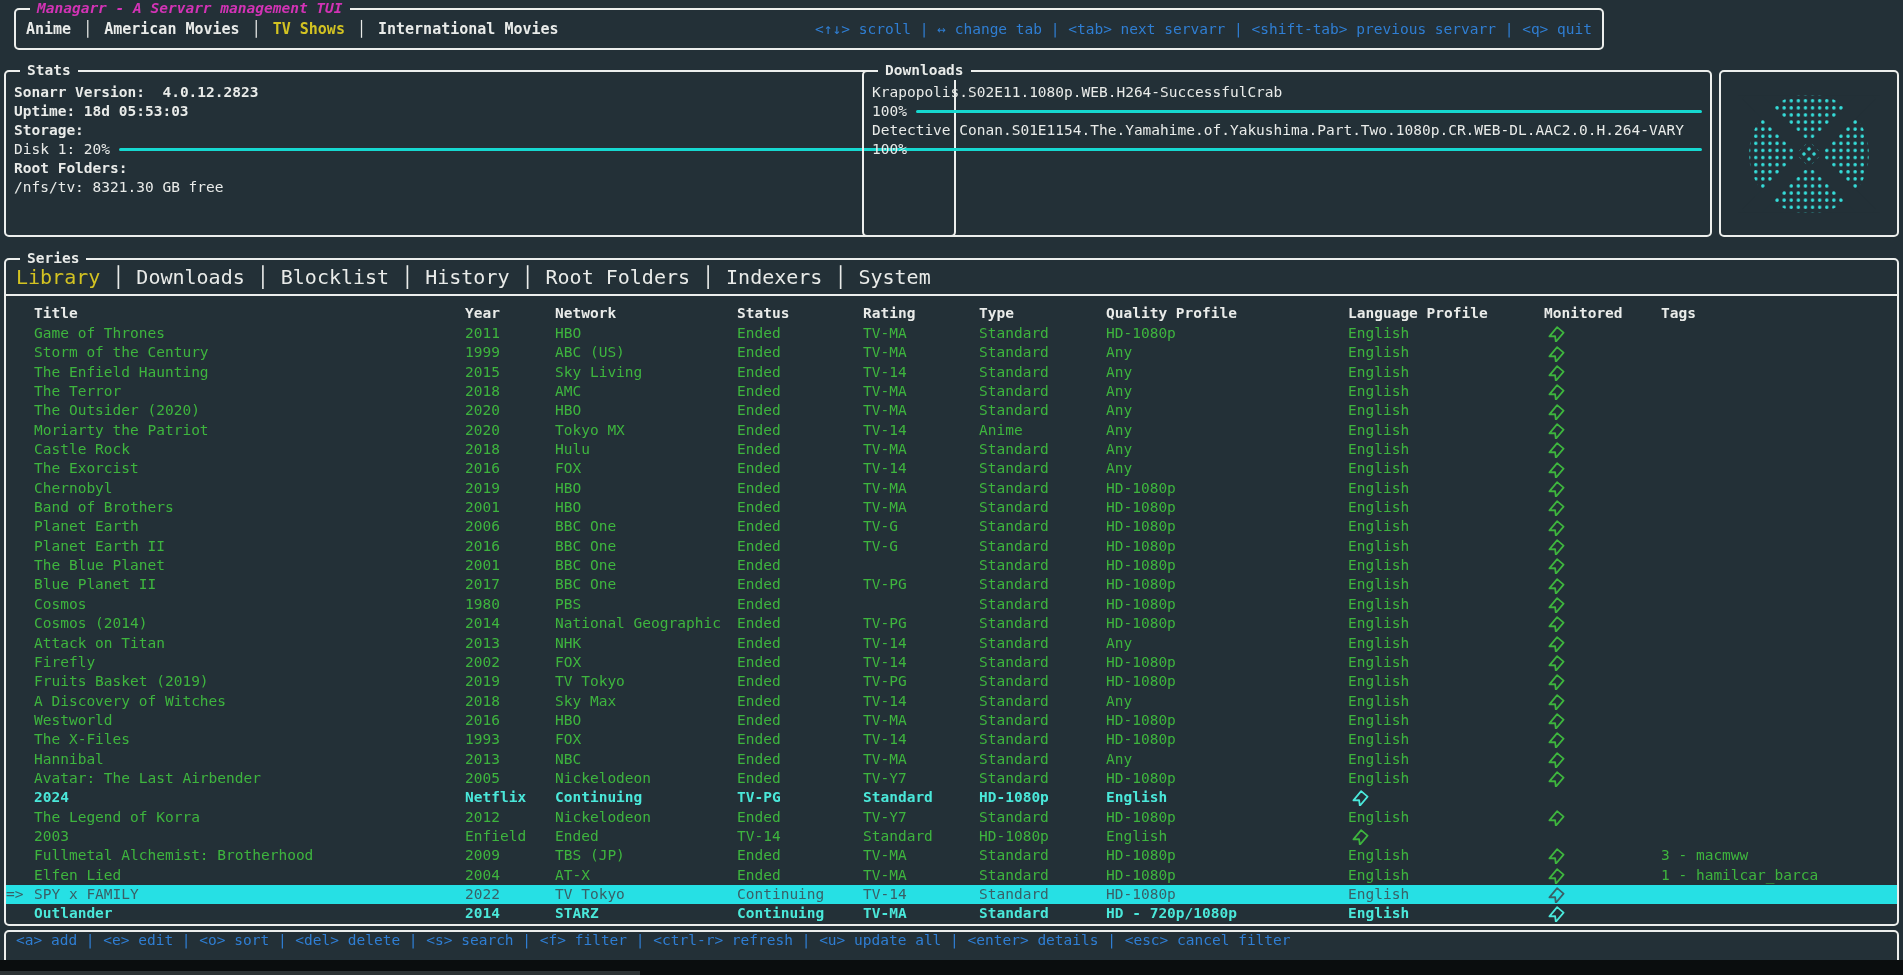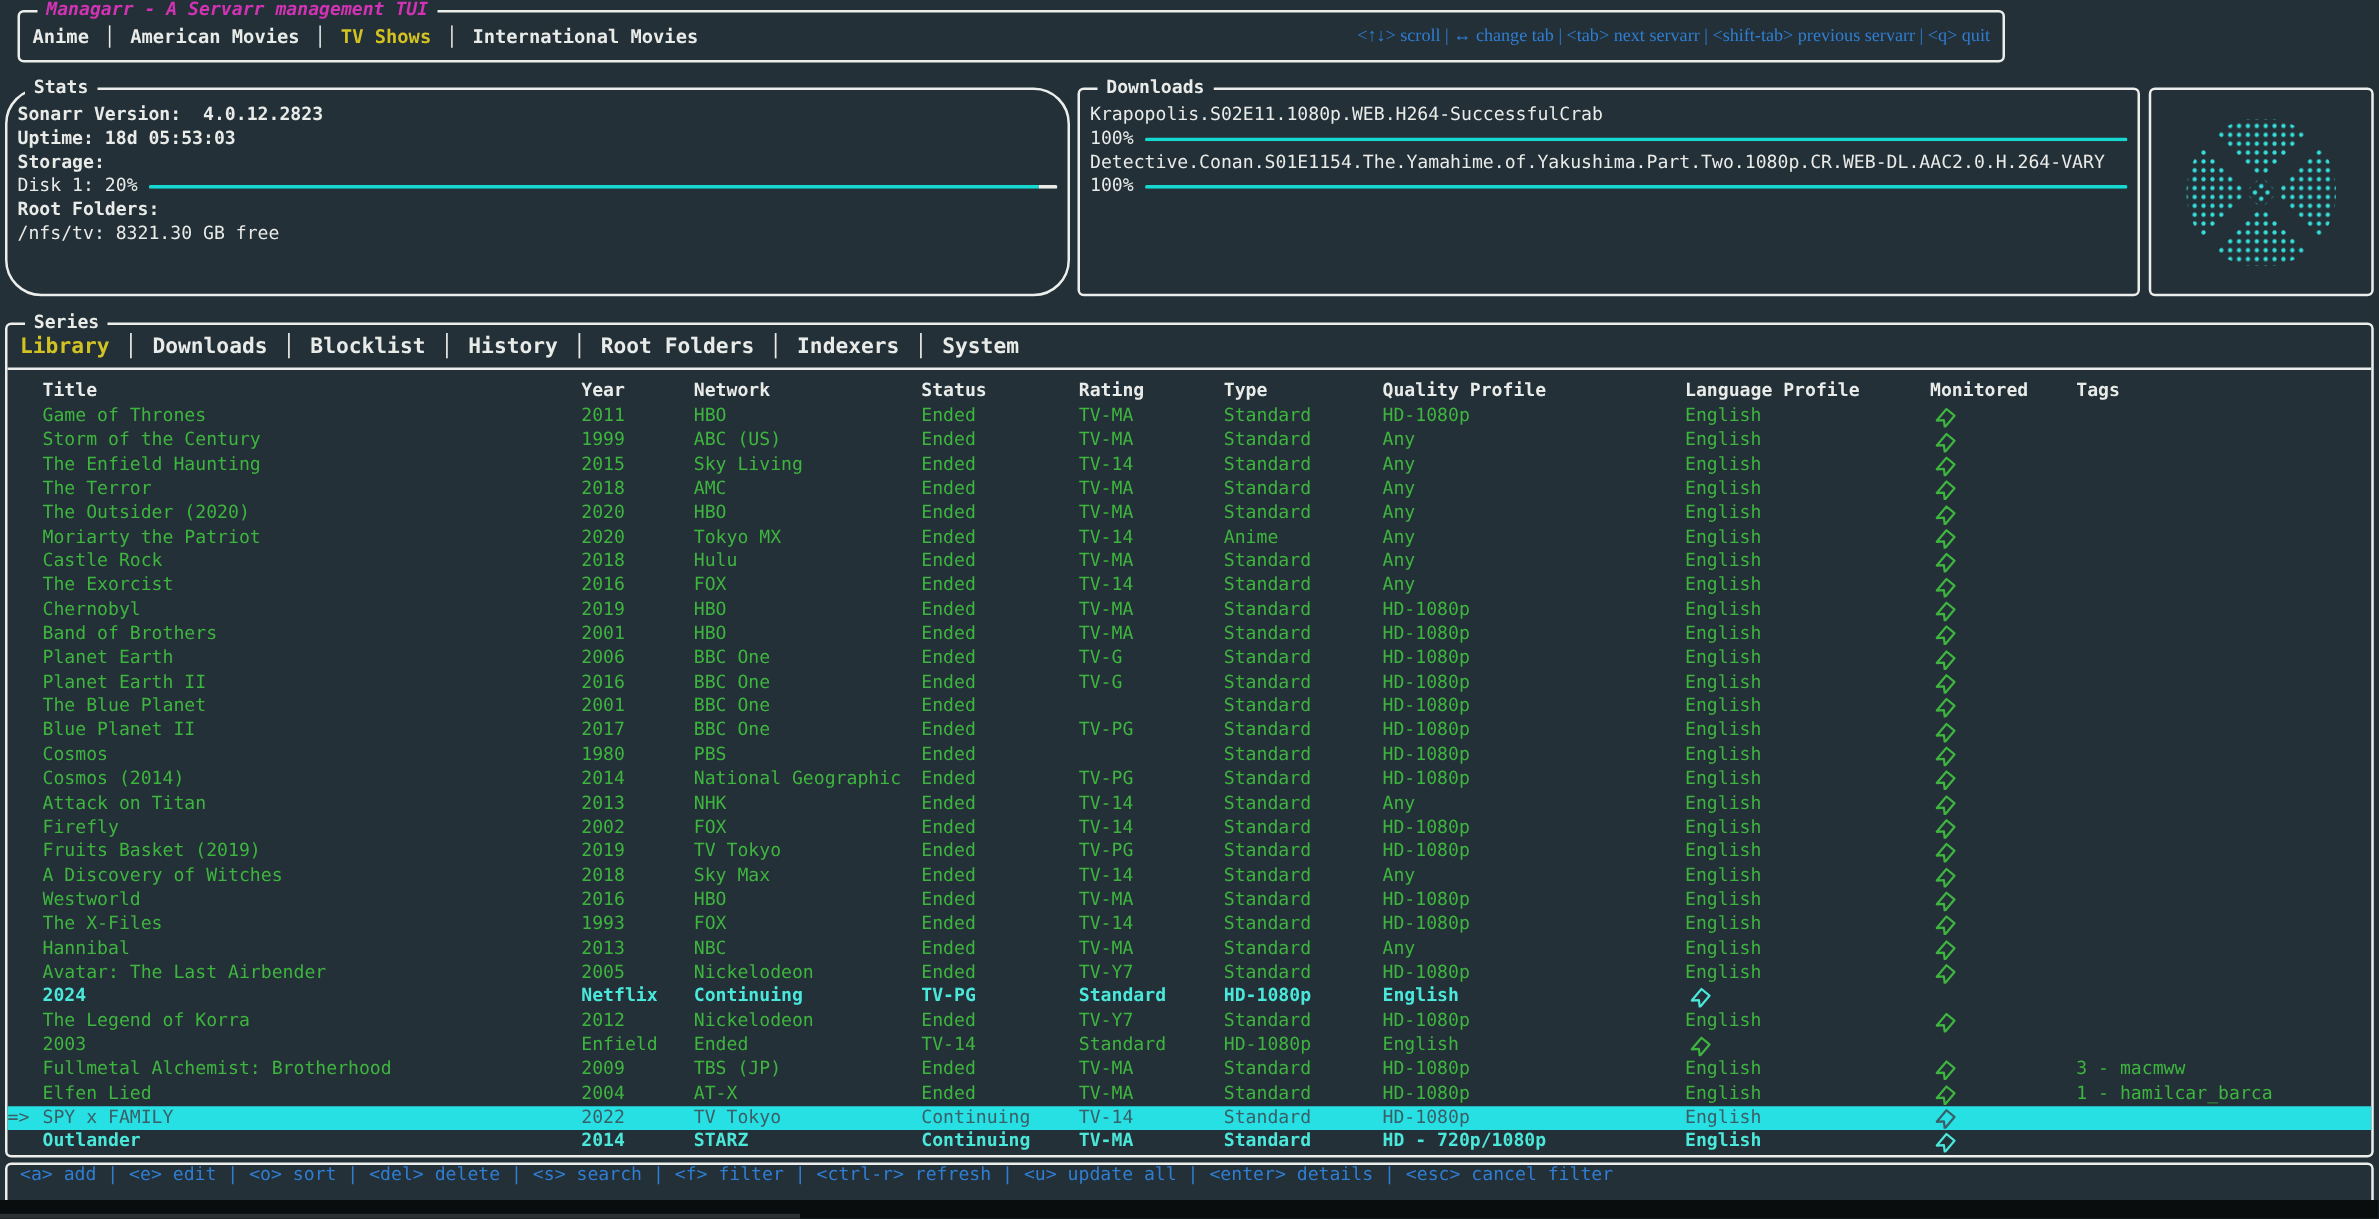--- a/index.html
+++ b/index.html
@@ -25,34 +25,34 @@
     line-height:19px;
     white-space:nowrap;
   }
   
   #top-panel { left:14px; top:8px; width:1590px; height:42px; }
   #top-panel .panel-title { color:var(--magenta); font-style:italic; }
   .tabs-row { display:flex; align-items:center; height:100%; padding-left:10px; font-weight:bold; font-size:15px; }
   .tab { white-space:nowrap; }
   .tab.active { color:var(--yellow); }
   .sep::after { content:"│"; color:var(--white); font-weight:normal; margin:0 12px; }
-  .top-help { position:absolute; right:10px; top:0; height:100%; display:flex; align-items:center; color:var(--blue); white-space:nowrap;font-family:Liberation Serif, serif; }
+  .top-help { position:absolute; right:10px; top:0; height:100%; display:flex; align-items:center; color:var(--blue); white-space:nowrap; }
   
-  #stats-panel { left:4px; top:70px; width:852px; height:167px;border-radius:29px; }
+  #stats-panel { left:4px; top:70px; width:952px; height:167px; }
   #downloads-panel { left:862px; top:70px; width:850px; height:167px; }
   #logo-panel { left:1719px; top:70px; width:180px; height:167px; display:flex; align-items:center; justify-content:center; }
   .panel-body { padding:11px 8px 0 8px; }
   .pline { height:19px; line-height:19px; white-space:nowrap; display:flex; align-items:center; }
   .b { font-weight:bold; }
   .gauge { flex:1; height:3px; margin-left:9px; display:flex; border-radius:2px; overflow:hidden; align-self:center; }
   .gauge .fill { background:var(--gauge); height:100%; }
   .gauge .rest { background:var(--white); height:100%; flex:1; }
   
   #series-panel { left:4px; top:258px; width:1895px; height:668px; }
-  .sub-tabs { height:36px; display:flex; align-items:center; padding-left:10px; font-weight:bold; font-size:17px;
+  .sub-tabs { height:36px; display:flex; align-items:center; padding-left:10px; font-weight:normal; font-size:20px;
               border-bottom:2px solid var(--border); }
   .sub-tabs .tab.active { color:var(--yellow); }
   .trow {
     display:grid;
     grid-template-columns: 28px 431px 90px 182px 126px 116px 127px 242px 196px 117px 1fr;
     height:19.35px; line-height:19.35px; align-items:center;
   }
   .thead { font-weight:bold; height:22px; line-height:22px; margin-top:6px; color:var(--white); }
   .cell { white-space:nowrap; overflow:hidden; }
   .trow.ended { color:var(--green); }

